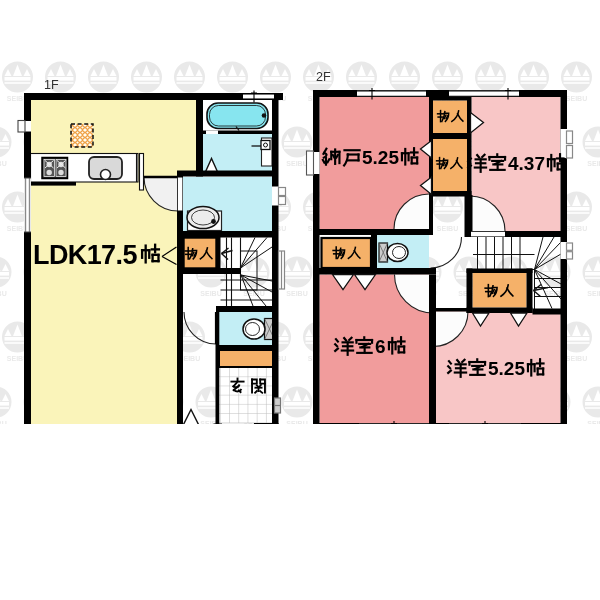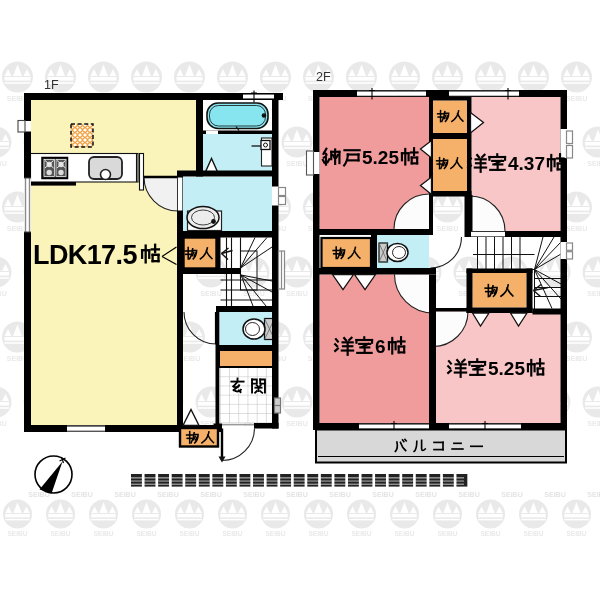--- a/index.html
+++ b/index.html
@@ -1,16 +1,16 @@
 <!DOCTYPE html>
 <html><head>
 <meta charset="utf-8">
 <style>
 html,body{margin:0;padding:0;background:#fff;}
-#page{width:600px;height:600px;position:relative;overflow:hidden;font-family:"Liberation Sans", sans-serif;}
+#page{width:600px;height:424px;position:relative;overflow:hidden;font-family:"Liberation Sans", sans-serif;}
 </style>
 </head>
 <body>
 <div id="page">
 <svg width="600" height="600" viewBox="0 0 600 600" xmlns="http://www.w3.org/2000/svg">
 <defs>
         <g id="wmu">
           <circle r="15.5" fill="#e9e9e9"></circle>
           <g fill="#fff">
             <polygon points="0,-12.5 -4.5,-1 4.5,-1"></polygon>

